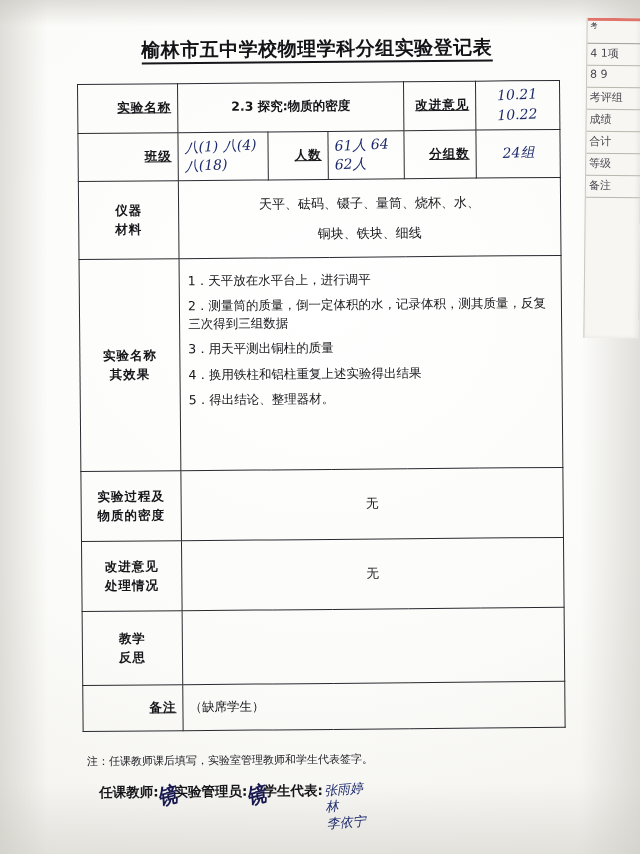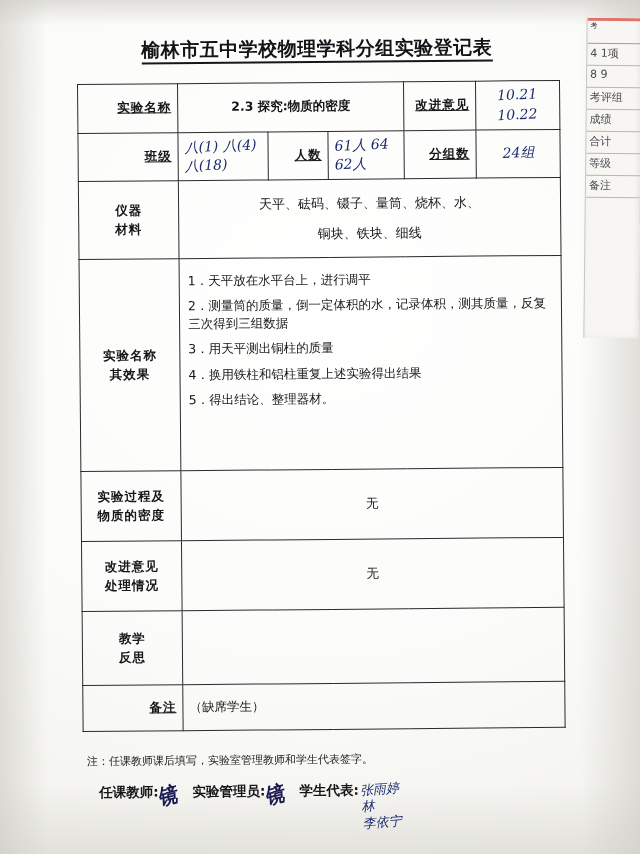--- a/index.html
+++ b/index.html
@@ -182,21 +182,20 @@
     right: 40px;
     display: flex;
     align-items: flex-start;
     font-size: 13.5px;
     font-weight: bold;
     color: #16161a;
   }
   #signature-row .sig-block {
     display: flex;
     align-items: flex-start;
-    margin-right: 18px;
     white-space: nowrap;
   }
   .sig-name-stack {
     display: inline-block;
     font-family: "DejaVu Serif", "Liberation Serif", serif;
     font-style: italic;
     font-weight: normal;
     color: #1d2a6b;
     font-size: 13px;
     line-height: 1.25;

